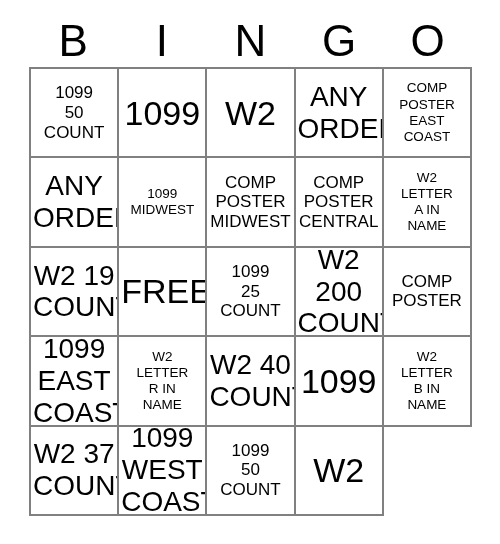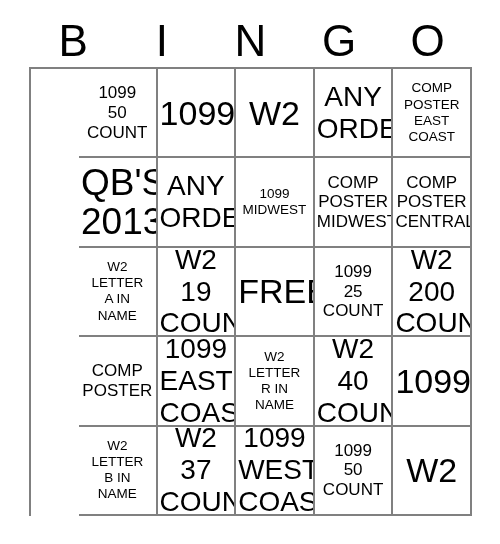--- a/index.html
+++ b/index.html
@@ -50,21 +50,20 @@
     top: 67px;
     width: 443px;
     height: 449px;
     display: grid;
     grid-template-columns: repeat(5, 1fr);
     grid-template-rows: repeat(5, 1fr);
     border-top: 2px solid #808080;
     border-left: 2px solid #808080;
     box-sizing: border-box;
     background: #ffffff;
-    padding-left: 48px;
   }
   .cell {
     border-right: 2px solid #808080;
     border-bottom: 2px solid #808080;
     box-sizing: border-box;
     display: flex;
     align-items: center;
     justify-content: center;
     text-align: center;
     padding: 1px 2px;
@@ -125,24 +124,20 @@
         <span class="cell-text sz-md">ANY
 ORDER</span>
       </div>
       <div class="cell">
         <span class="cell-text sz-xs">COMP
 POSTER
 EAST
 COAST</span>
       </div>
       <div class="cell">
-        <span class="cell-text sz-xl">QB'S
-2013</span>
-      </div>
-      <div class="cell">
         <span class="cell-text sz-md">ANY
 ORDER</span>
       </div>
       <div class="cell">
         <span class="cell-text sz-xs">1099
 MIDWEST</span>
       </div>
       <div class="cell">
         <span class="cell-text sz-sm">COMP
 POSTER

